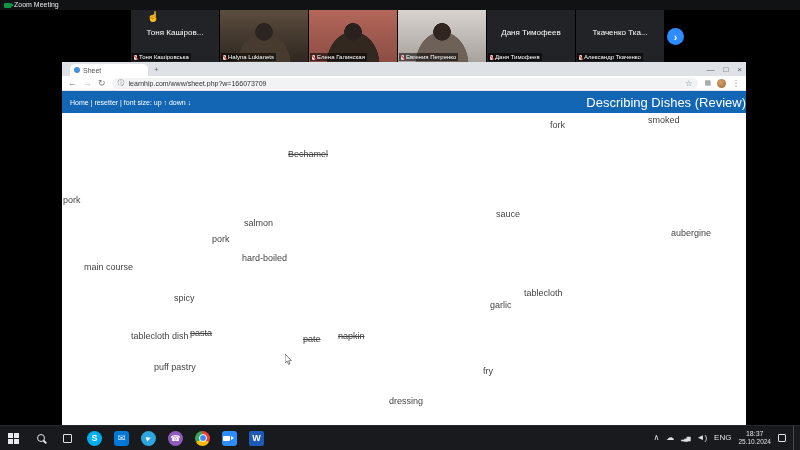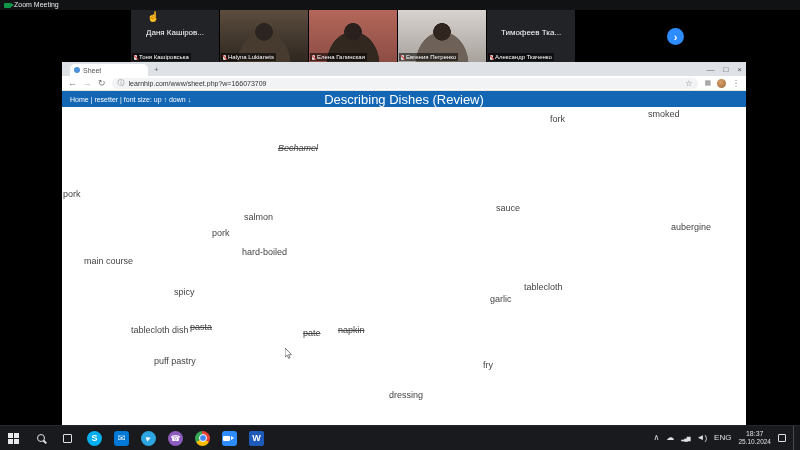--- a/index.html
+++ b/index.html
@@ -61,22 +61,22 @@
   .omnibox { flex:1; height:11px; background:#f1f3f4; border-radius:6px;
     display:flex; align-items:center; gap:4px; padding:0 6px; }
   .omnibox .info { font-size:7px; color:#777; }
   .omnibox .url { font-size:7px; color:#333; flex:1; white-space:nowrap; overflow:hidden; }
   .omnibox .star { font-size:8px; color:#777; }
   .ext { font-size:7px; color:#888; }
   .avatar { width:9px; height:9px; border-radius:50%;
     background:radial-gradient(circle at 40% 35%, #d8a06a, #9c6a3c); }
   .kebab { font-size:8px; color:#666; }
 
-  .page-header { height:16px; background:#1266b4; position:relative;
-    display:flex; align-items:center; justify-content:center; }
+  .page-header { height:22px; background:#1266b4; position:relative;
+    display:flex; align-items:center; justify-content:flex-end; }
   .page-nav { position:absolute; left:8px; color:#fff; font-size:7px; }
   .page-title { color:#fff; font-size:13px; }
 
   .content { position:relative; height:312px; background:#fff; overflow:hidden; }
   .word { position:absolute; font-size:9px; color:#454545; white-space:nowrap; }
   .word.struck { text-decoration:line-through; }
   .cursor { position:absolute; left:223px; top:241px; }
 
   
   .taskbar { position:absolute; left:0; bottom:0; width:800px; height:25px; background:#191a1d;
@@ -118,21 +118,21 @@
 
 <div class="zoom-titlebar">
   <span class="cam"></span>
   <span class="t">Zoom Meeting</span>
 </div>
 
 <div class="strip">
   <div class="tiles">
     <div class="tile">
       <span class="hand">☝</span>
-      <div class="big-name">Даня Кашіров...</div>
+      <div class="big-name">Тоня Кашіров...</div>
       <div class="name-tag">
         <span class="mic"></span>
         <span class="nm">Тоня Кашіровська</span>
       </div>
     </div>
     <div class="tile v1">
       <div class="name-tag">
         <span class="mic"></span>
         <span class="nm">Halyna Lukianets</span>
       </div>
@@ -143,21 +143,28 @@
         <span class="nm">Елена Галинская</span>
       </div>
     </div>
     <div class="tile v3">
       <div class="name-tag">
         <span class="mic"></span>
         <span class="nm">Евгения Петренко</span>
       </div>
     </div>
     <div class="tile">
-      <div class="big-name">Тимофеев Тка...</div>
+      <div class="big-name">Даня Тимофеев</div>
+      <div class="name-tag">
+        <span class="mic"></span>
+        <span class="nm">Даня Тимофеев</span>
+      </div>
+    </div>
+    <div class="tile">
+      <div class="big-name">Ткаченко Тка...</div>
       <div class="name-tag">
         <span class="mic"></span>
         <span class="nm">Александр Ткаченко</span>
       </div>
     </div>
   </div>
   <div class="next-btn">›</div>
 </div>
 
 <div class="browser">
@@ -189,21 +196,21 @@
   <div class="page-header">
     <span class="page-nav">Home | resetter | font size: up ↑ down ↓</span>
     <span class="page-title">Describing Dishes (Review)</span>
   </div>
   <div class="content">
     <svg class="cursor" width="8" height="11" viewBox="0 0 8 11">
       <path d="M0 0 L0 9 L2.2 7.2 L3.6 10.4 L5 9.8 L3.6 6.8 L6.4 6.6 Z" fill="#fff" stroke="#444" stroke-width="0.7"></path>
     </svg>
   <span class="word" style="left: 488px; top: 7px;">fork</span>
       <span class="word" style="left: 586px; top: 2px;">smoked</span>
-      <span class="word struck" style="left: 216px; top: 36px; font-style: italic;">Bechamel</span>
+      <span class="word struck" style="left: 226px; top: 36px;">Bechamel</span>
       <span class="word" style="left: 1px; top: 82px;">pork</span>
       <span class="word" style="left: 182px; top: 105px;">salmon</span>
       <span class="word" style="left: 434px; top: 96px;">sauce</span>
       <span class="word" style="left: 150px; top: 121px;">pork</span>
       <span class="word" style="left: 609px; top: 115px;">aubergine</span>
       <span class="word" style="left: 180px; top: 140px;">hard-boiled</span>
       <span class="word" style="left: 6px; top: 149px; padding-left: 16px;">main course</span>
       <span class="word" style="left: 462px; top: 175px;">tablecloth</span>
       <span class="word" style="left: 112px; top: 180px;">spicy</span>
       <span class="word" style="left: 428px; top: 187px;">garlic</span>

